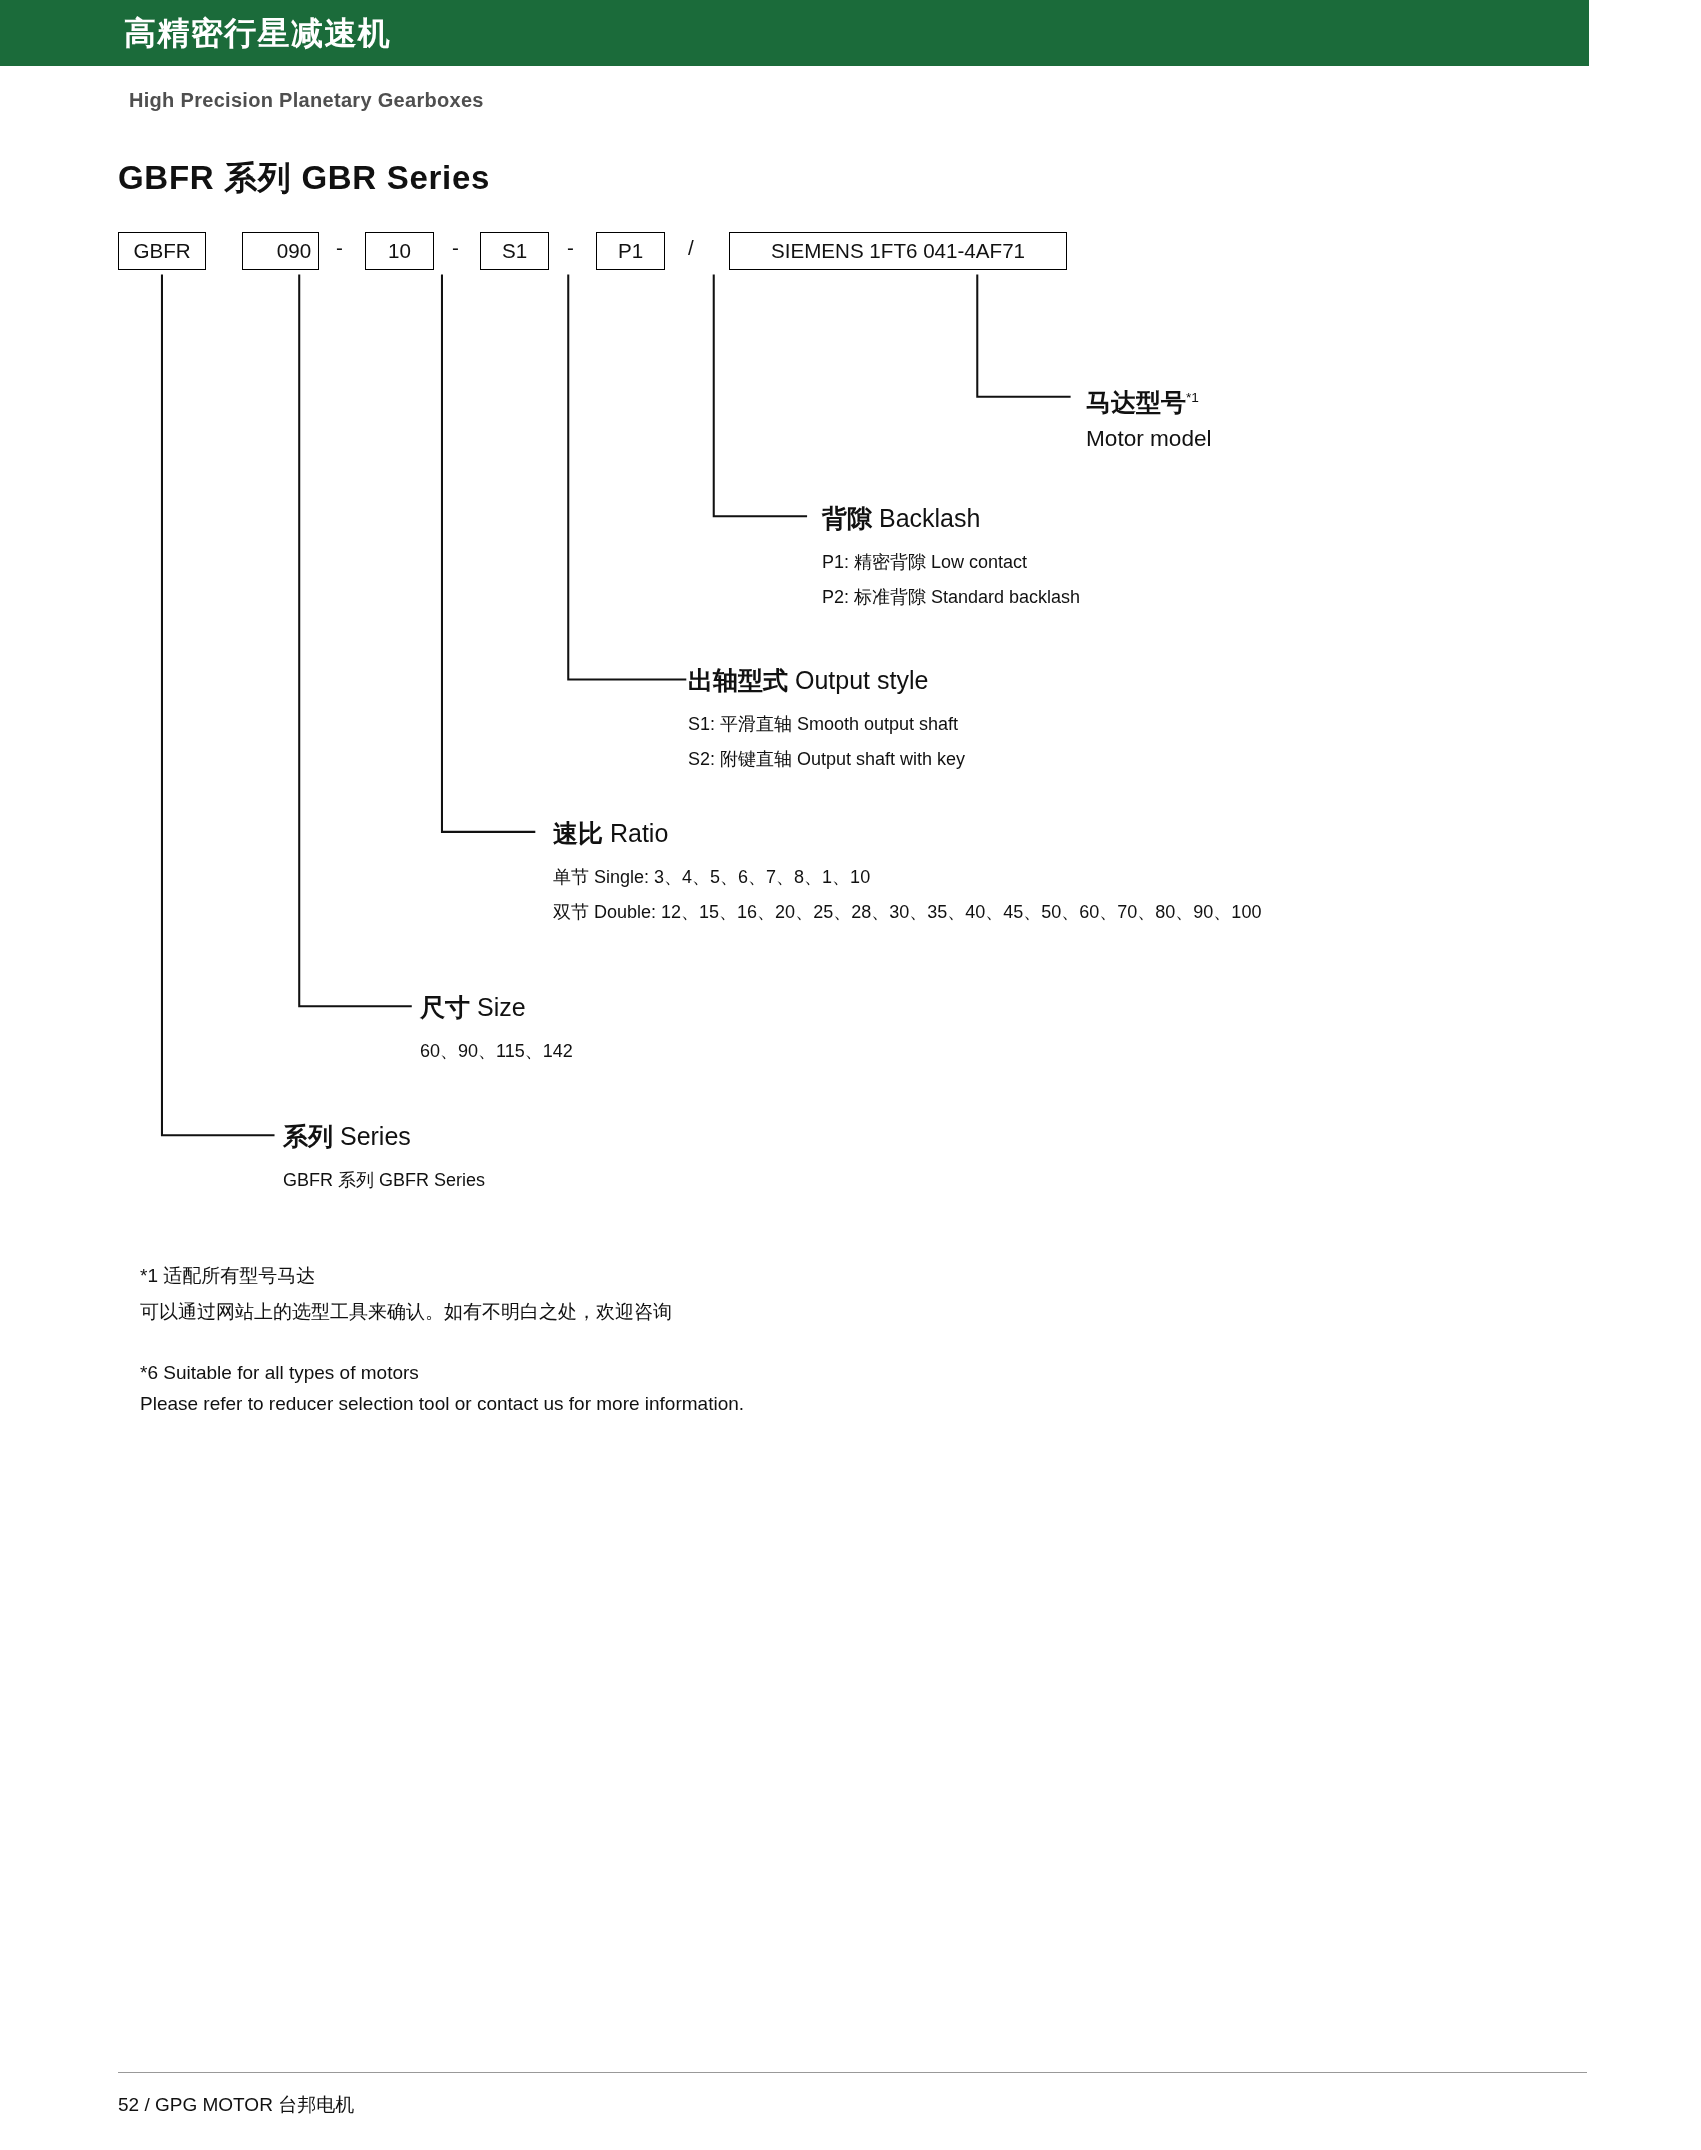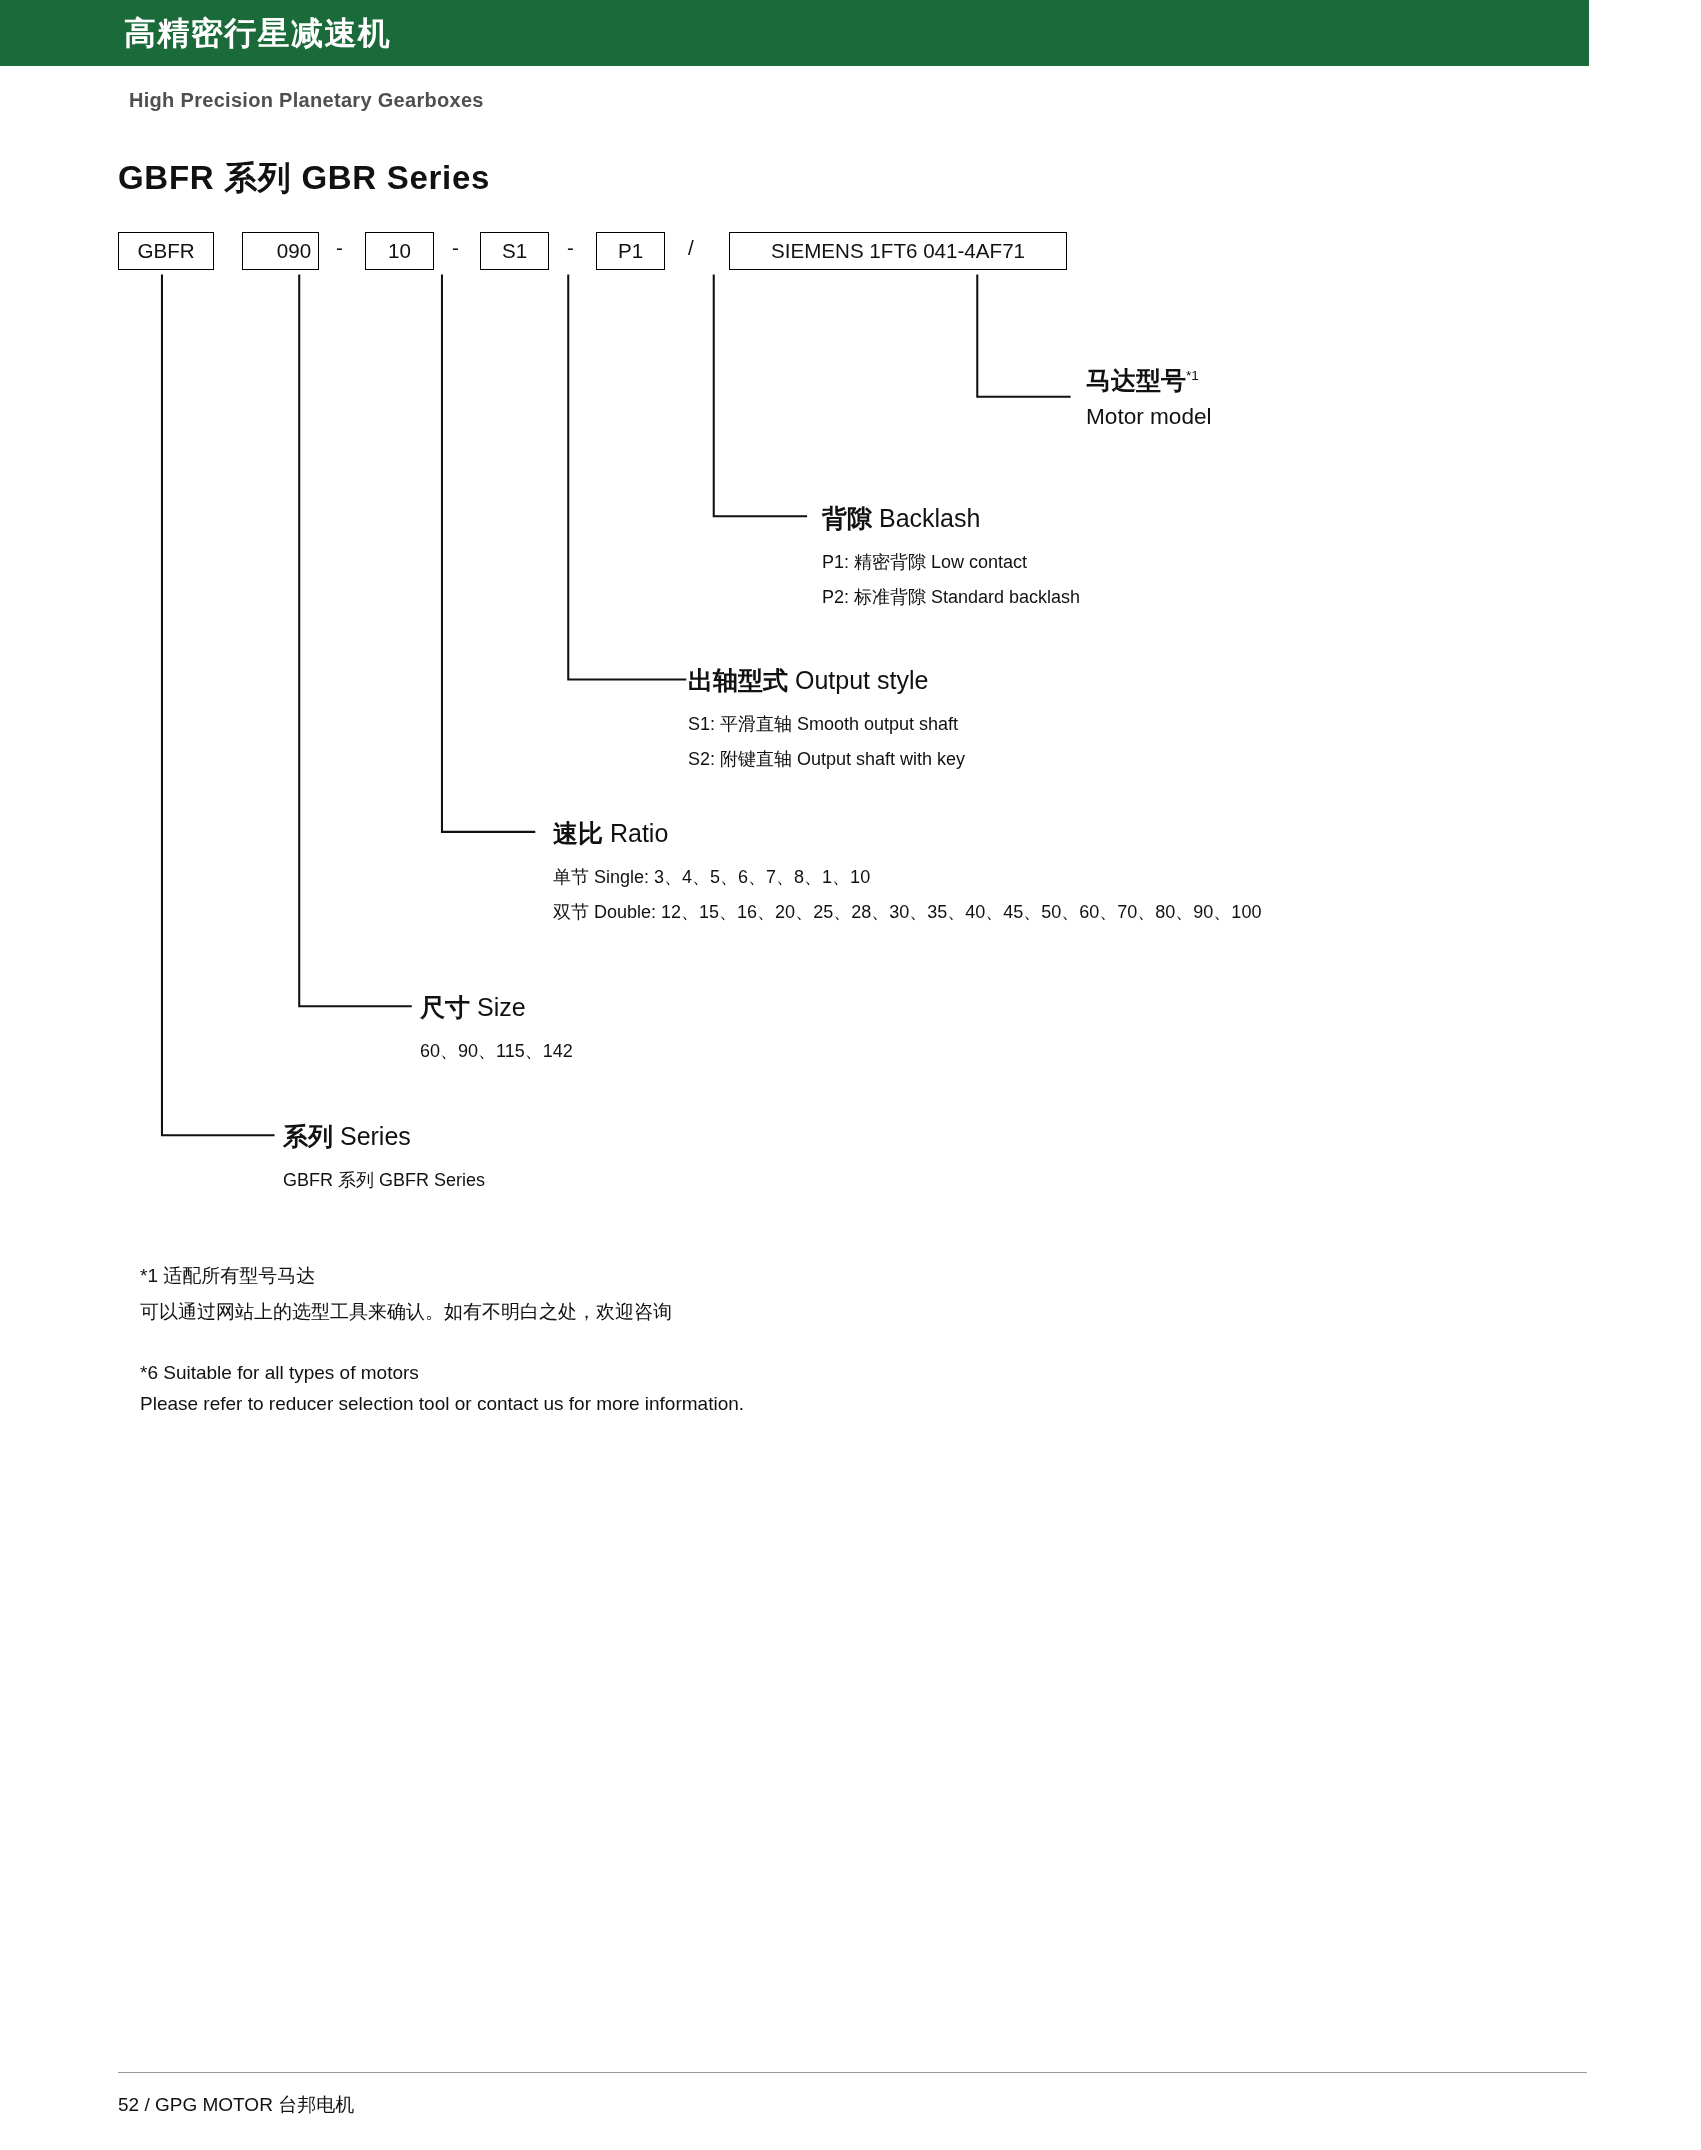--- a/index.html
+++ b/index.html
@@ -165,21 +165,21 @@
 </head>
 <body>
 
 <div class="header-band"></div>
 <div class="header-title">高精密行星减速机</div>
 <div class="header-sub">High Precision Planetary Gearboxes</div>
 
 <div class="series-heading">GBFR 系列 GBR Series</div>
 
 <div class="code-row">
-  <div class="code-box" style="left:0px; width:96px;">GBFR</div>
+  <div class="code-box" style="left:0px; width:88px;">GBFR</div>
   <div class="code-box" style="left:124px; width:77px;padding-left:27px;">090</div>
   <div class="dash" style="left:218px;">-</div>
   <div class="code-box" style="left:247px; width:69px;">10</div>
   <div class="dash" style="left:334px;">-</div>
   <div class="code-box" style="left:362px; width:69px;">S1</div>
   <div class="dash" style="left:449px;">-</div>
   <div class="code-box" style="left:478px; width:69px;">P1</div>
   <div class="dash" style="left:570px;">/</div>
   <div class="code-box" style="left:611px; width:338px;">SIEMENS 1FT6 041-4AF71</div>
 </div>
@@ -194,21 +194,21 @@
     <path d="M 828 400 L 828 990 L 1000 990"></path>
 
     <path d="M 644 400 L 644 1212 L 780 1212"></path>
 
     <path d="M 436 400 L 436 1466 L 600 1466"></path>
 
     <path d="M 236 400 L 236 1654 L 400 1654"></path>
   </g>
 </svg>
 
-<div class="callout" style="left:1086px; top:364px;">
+<div class="callout" style="left:1086px; top:386px;">
   <div class="c-title"><span>马达型号</span><span class="sup">*1</span></div>
   <div class="c-sub">Motor model</div>
 </div>
 
 <div class="callout" style="left:822px; top:502px;">
   <div class="c-title"><span>背隙</span> <span class="en">Backlash</span></div>
   <div class="c-line first">P1: 精密背隙 Low contact</div>
   <div class="c-line">P2: 标准背隙 Standard backlash</div>
 </div>
 

